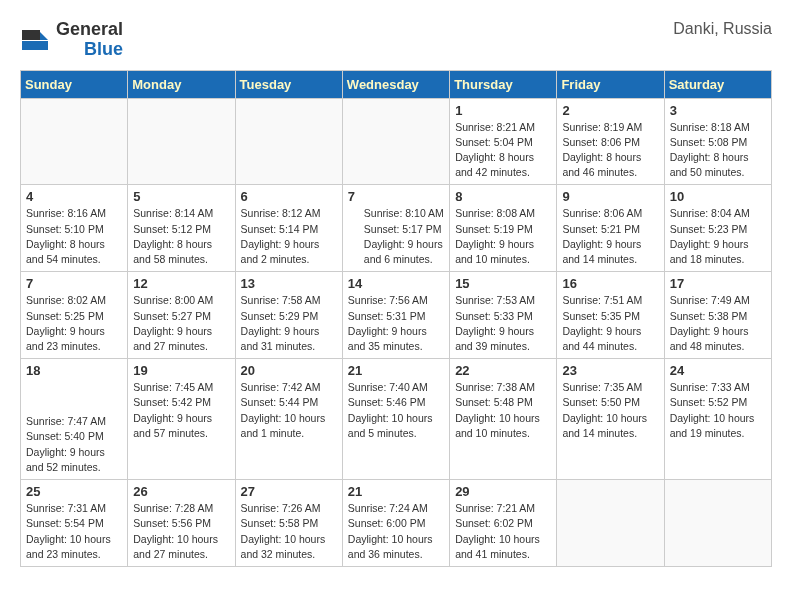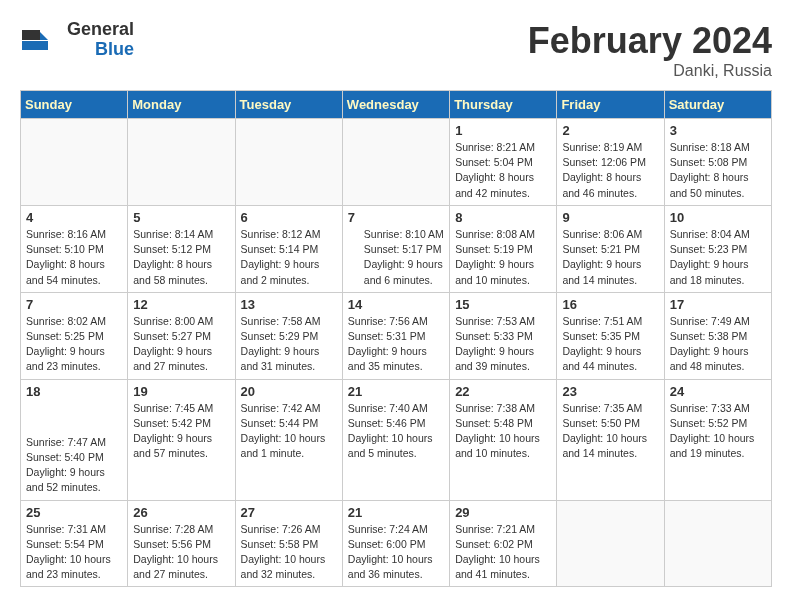--- a/index.html
+++ b/index.html
@@ -12,21 +12,21 @@
     }
     .header {
       display: flex;
       justify-content: space-between;
       align-items: flex-start;
       margin-bottom: 10px;
     }
     .logo {
       display: flex;
       align-items: center;
-      gap: 17px;
+      gap: 6px;
     }
     .logo-text {
       display: flex;
       flex-direction: column;
       line-height: 1.1;
     }
     .logo-general {
       font-size: 18px;
       font-weight: bold;
       color: #333;
@@ -102,21 +102,20 @@
       <polygon points="18,5 28,15 18,15" fill="#1a6bb5"></polygon>
       <rect x="2" y="5" width="18" height="10" fill="#333"></rect>
       <rect x="2" y="16" width="26" height="9" fill="#1a6bb5"></rect>
     </svg>
     <div class="logo-text">
       <span class="logo-general">General</span>
       <span class="logo-blue">Blue</span>
     </div>
   </div>
   <div class="title-block">
-    <div class="title-month">February 2024</div>
     <div class="title-location">Danki, Russia</div>
   </div>
 </div>
 
 <table class="calendar">
   <thead>
     <tr>
     <th>Sunday</th>
         <th>Monday</th>
         <th>Tuesday</th>
@@ -135,21 +134,21 @@
         <td>
           <span class="day-num">1</span>
           <div class="day-info" style="white-space: pre-line;">Sunrise: 8:21 AM
 Sunset: 5:04 PM
 Daylight: 8 hours
 and 42 minutes.</div>
         </td>
         <td>
           <span class="day-num">2</span>
           <div class="day-info" style="white-space: pre-line;">Sunrise: 8:19 AM
-Sunset: 12:06 PM
+Sunset: 8:06 PM
 Daylight: 8 hours
 and 46 minutes.</div>
         </td>
         <td>
           <span class="day-num">3</span>
           <div class="day-info" style="white-space: pre-line;">Sunrise: 8:18 AM
 Sunset: 5:08 PM
 Daylight: 8 hours
 and 50 minutes.</div>
         </td>

